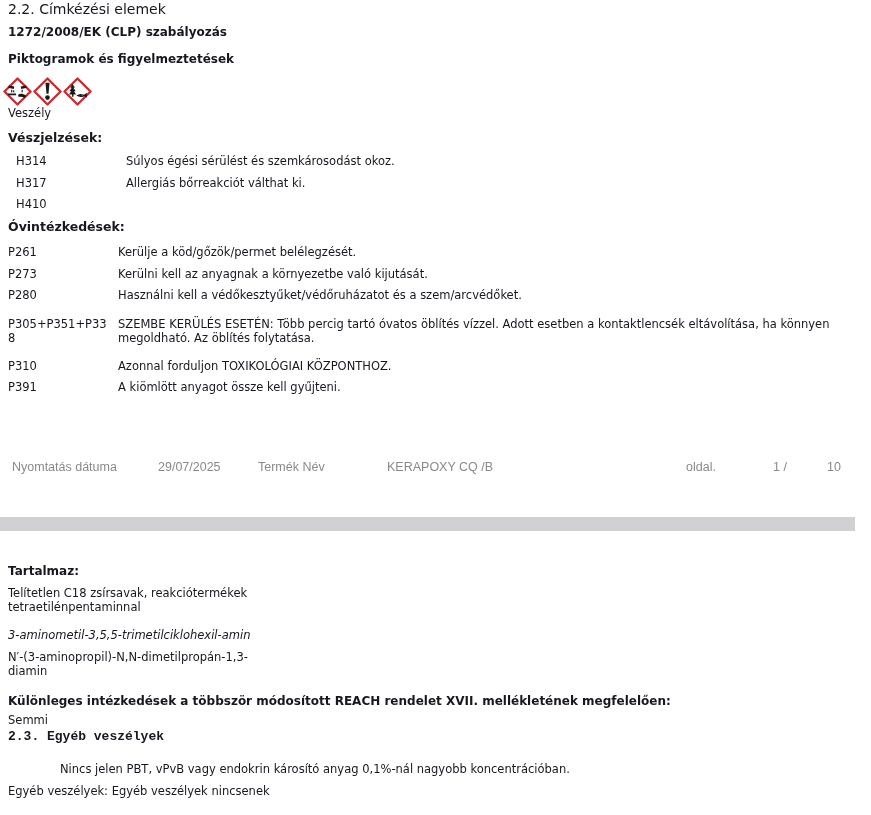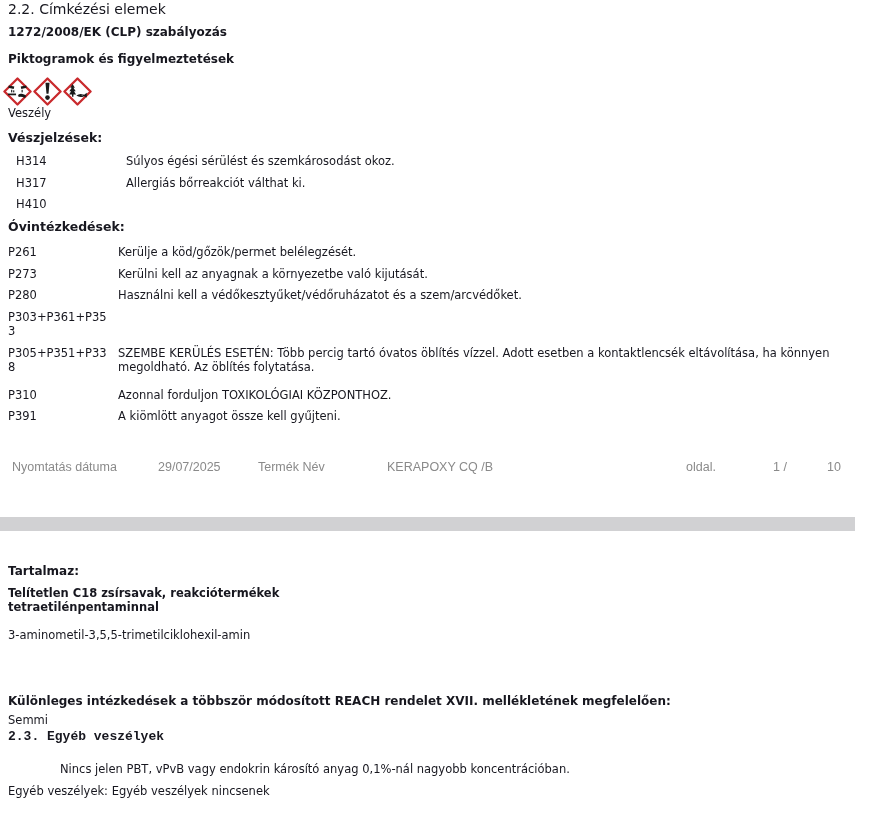--- a/index.html
+++ b/index.html
@@ -115,21 +115,20 @@
     </div>
     <div class="stmt-row">
       <span class="stmt-code">P273</span>
       <span class="stmt-text">Kerülni kell az anyagnak a környezetbe való kijutását.</span>
     </div>
     <div class="stmt-row">
       <span class="stmt-code">P280</span>
       <span class="stmt-text">Használni kell a védőkesztyűket/védőruházatot és a szem/arcvédőket.</span>
     </div>
     <div class="stmt-row">
-      <span class="stmt-code">P303+P361+P353</span>
     </div>
     <div class="stmt-row">
       <span class="stmt-code">P305+P351+P338</span>
       <span class="stmt-text">SZEMBE KERÜLÉS ESETÉN: Több percig tartó óvatos öblítés vízzel. Adott esetben a kontaktlencsék eltávolítása, ha könnyen megoldható. Az öblítés folytatása.</span>
     </div>
     <div class="stmt-row gap-before">
       <span class="stmt-code">P310</span>
       <span class="stmt-text">Azonnal forduljon TOXIKOLÓGIAI KÖZPONTHOZ.</span>
     </div>
     <div class="stmt-row">
@@ -145,25 +144,27 @@
     <span style="left:387px;">KERAPOXY CQ /B</span>
     <span style="left:686px;">oldal.</span>
     <span style="left:773px;">1 /</span>
     <span style="left:827px;">10</span>
   </div>
 
   <div class="divider"></div>
 
   <div class="abs h-sub" style="top:564px; left:8px;">Tartalmaz:</div>
 
-  <div class="abs txt wrap2" style="top:586px; left:8px;font-weight:bold;">Telítetlen C18 zsírsavak, reakciótermékek
+  <div class="abs txt wrap2" style="top:586px; left:8px;">Telítetlen C18 zsírsavak, reakciótermékek
 tetraetilénpentaminnal</div>
 
-  <div class="abs txt wrap2" style="top:628px; left:8px;">3-aminometil-3,5,5-trimetilciklohexil-amin</div>
+  <div class="abs txt wrap2" style="top:628px; left:8px;font-style:italic;">3-aminometil-3,5,5-trimetilciklohexil-amin</div>
 
+  <div class="abs txt wrap2" style="top:650px; left:8px;">N′-(3-aminopropil)-N,N-dimetilpropán-1,3-
+diamin</div>
 
   <div class="abs h-sub" style="top:694px; left:8px;">Különleges intézkedések a többször módosított REACH rendelet XVII. mellékletének megfelelően:</div>
 
   <div class="abs txt" style="top:713px; left:8px;">Semmi</div>
 
   <div class="abs h-23" style="top:729px; left:8px;font-family:Liberation Mono, monospace;">2.3. Egyéb veszélyek</div>
 
   <div class="abs txt pbt-line" style="top:762px;">Nincs jelen PBT, vPvB vagy endokrin károsító anyag 0,1%-nál nagyobb koncentrációban.</div>
 
   <div class="abs txt" style="top:784px; left:8px;">Egyéb veszélyek: Egyéb veszélyek nincsenek</div>

